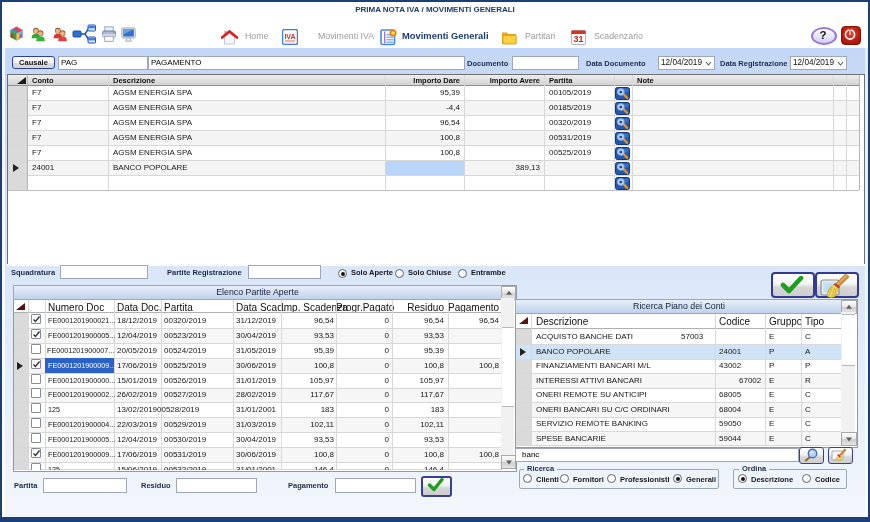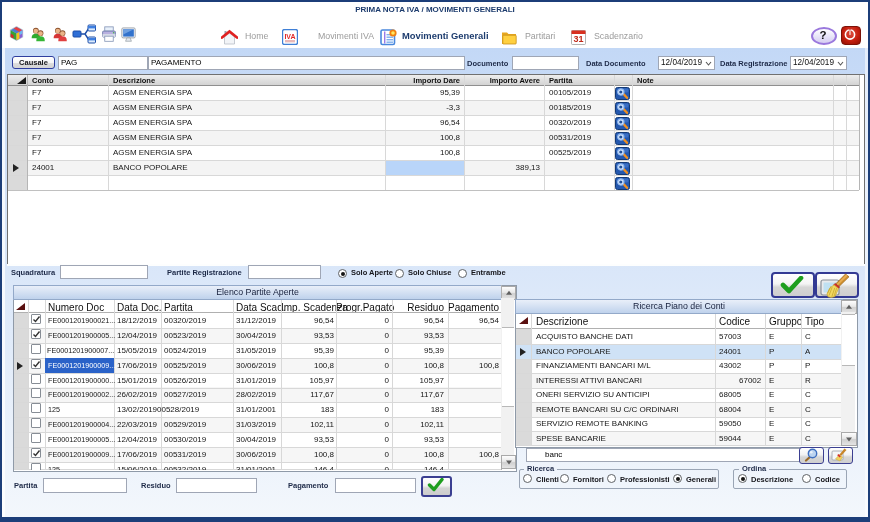--- a/index.html
+++ b/index.html
@@ -199,21 +199,21 @@
 <div class="vline" style="left:833px;top:75px;height:115px;"></div>
 <div class="vline" style="left:846px;top:75px;height:115px;"></div>
 <div class="vline" style="left:859px;top:75px;height:115px;background:#b5b5b5;"></div>
 
 <div class="cell" style="left:32px;top:88px;">F7</div>
 <div class="cell" style="left:113px;top:88px;">AGSM ENERGIA SPA</div>
 <div class="cell" style="left:385px;top:88px;width:75px;text-align:right;">95,39</div>
 <div class="cell" style="left:549px;top:88px;">00105/2019</div>
 <div class="cell" style="left:32px;top:103px;">F7</div>
 <div class="cell" style="left:113px;top:103px;">AGSM ENERGIA SPA</div>
-<div class="cell" style="left:385px;top:103px;width:75px;text-align:right;">-3,3</div>
+<div class="cell" style="left:385px;top:103px;width:75px;text-align:right;">-4,4</div>
 <div class="cell" style="left:549px;top:103px;">00185/2019</div>
 <div class="cell" style="left:32px;top:118px;">F7</div>
 <div class="cell" style="left:113px;top:118px;">AGSM ENERGIA SPA</div>
 <div class="cell" style="left:385px;top:118px;width:75px;text-align:right;">96,54</div>
 <div class="cell" style="left:549px;top:118px;">00320/2019</div>
 <div class="cell" style="left:32px;top:133px;">F7</div>
 <div class="cell" style="left:113px;top:133px;">AGSM ENERGIA SPA</div>
 <div class="cell" style="left:385px;top:133px;width:75px;text-align:right;">100,8</div>
 <div class="cell" style="left:549px;top:133px;">00531/2019</div>
 <div class="cell" style="left:32px;top:148px;">F7</div>
@@ -359,21 +359,21 @@
 <div class="cell numdoc" style="left:35px;top:46px;">FE0001201900005...</div>
 <div class="cell" style="left:104px;top:46px;">12/04/2019</div>
 <div class="cell" style="left:151px;top:46px;">00523/2019</div>
 <div class="cell" style="left:223px;top:46px;">30/04/2019</div>
 <div class="cell" style="left:268px;top:46px;width:53px;text-align:right;">93,53</div>
 <div class="cell" style="left:323px;top:46px;width:53px;text-align:right;">0</div>
 <div class="cell" style="left:379px;top:46px;width:52px;text-align:right;">93,53</div>
 <div class="hline" style="left:1px;top:73px;width:487px;"></div>
 <div class="chk" style="left:18px;top:59px;"></div>
 <div class="cell numdoc" style="left:34px;top:61px;">FE0001201900007...</div>
-<div class="cell" style="left:104px;top:61px;">15/05/2019</div>
+<div class="cell" style="left:104px;top:61px;">20/05/2019</div>
 <div class="cell" style="left:151px;top:61px;">00524/2019</div>
 <div class="cell" style="left:223px;top:61px;">31/05/2019</div>
 <div class="cell" style="left:268px;top:61px;width:53px;text-align:right;">95,39</div>
 <div class="cell" style="left:323px;top:61px;width:53px;text-align:right;">0</div>
 <div class="cell" style="left:379px;top:61px;width:52px;text-align:right;">95,39</div>
 <div class="hline" style="left:1px;top:88px;width:487px;"></div>
 <div class="chk" style="left:18px;top:74px;">
       <svg style="position:absolute;left:0px;top:0px" width="9" height="9">
         <path d="M1.5 4.5 L3.5 6.5 L7.5 1.5" stroke="#333" stroke-width="1.4" fill="none"></path>
       </svg>
@@ -494,21 +494,21 @@
 <div class="hdrcell" style="left:719px;top:316px;">Codice</div>
 <div class="hdrcell" style="left:769px;top:316px;">Gruppo</div>
 <div class="hdrcell" style="left:805px;top:316px;">Tipo</div>
 <div class="hline" style="left:516px;top:328px;width:325px;background:#b0b0b0;"></div>
 <div class="vline" style="left:531px;top:314px;height:131px;"></div>
 <div class="vline" style="left:715px;top:314px;height:131px;"></div>
 <div class="vline" style="left:765px;top:314px;height:131px;"></div>
 <div class="vline" style="left:801px;top:314px;height:131px;"></div>
 <div class="hline" style="left:516px;top:344px;width:325px;"></div>
 <div class="cell" style="left:536px;top:332px;">ACQUISTO BANCHE DATI</div>
-<div class="cell" style="left:719px;top:332px;">57003</div>
+<div class="cell" style="left:681px;top:332px;">57003</div>
 <div class="cell" style="left:769px;top:332px;">E</div>
 <div class="cell" style="left:805px;top:332px;">C</div>
 <div class="hline" style="left:516px;top:359px;width:325px;"></div>
 <div class="cell" style="left:536px;top:347px;">BANCO POPOLARE</div>
 <div class="cell" style="left:719px;top:347px;">24001</div>
 <div class="cell" style="left:769px;top:347px;">P</div>
 <div class="cell" style="left:805px;top:347px;">A</div>
 <svg class="abs" style="left:520px;top:348px" width="6" height="8">
     <polygon points="0,0 6,4 0,8" fill="#222"></polygon>
   </svg>
@@ -516,45 +516,45 @@
 <div class="cell" style="left:536px;top:361px;">FINANZIAMENTI BANCARI M/L</div>
 <div class="cell" style="left:719px;top:361px;">43002</div>
 <div class="cell" style="left:769px;top:361px;">P</div>
 <div class="cell" style="left:805px;top:361px;">P</div>
 <div class="hline" style="left:516px;top:388px;width:325px;"></div>
 <div class="cell" style="left:536px;top:376px;">INTERESSI ATTIVI BANCARI</div>
 <div class="cell" style="left:719px;top:376px;padding-left:20px;">67002</div>
 <div class="cell" style="left:769px;top:376px;">E</div>
 <div class="cell" style="left:805px;top:376px;">R</div>
 <div class="hline" style="left:516px;top:402px;width:325px;"></div>
-<div class="cell" style="left:536px;top:390px;">ONERI SERVIZIO SU ANTICIPI</div>
+<div class="cell" style="left:536px;top:390px;">ONERI REMOTE SU ANTICIPI</div>
 <div class="cell" style="left:719px;top:390px;">68005</div>
 <div class="cell" style="left:769px;top:390px;">E</div>
 <div class="cell" style="left:805px;top:390px;">C</div>
 <div class="hline" style="left:516px;top:417px;width:325px;"></div>
-<div class="cell" style="left:536px;top:405px;">REMOTE BANCARI SU C/C ORDINARI</div>
+<div class="cell" style="left:536px;top:405px;">ONERI BANCARI SU C/C ORDINARI</div>
 <div class="cell" style="left:719px;top:405px;">68004</div>
 <div class="cell" style="left:769px;top:405px;">E</div>
 <div class="cell" style="left:805px;top:405px;">C</div>
 <div class="hline" style="left:516px;top:431px;width:325px;"></div>
 <div class="cell" style="left:536px;top:419px;">SERVIZIO REMOTE BANKING</div>
 <div class="cell" style="left:719px;top:419px;">59050</div>
 <div class="cell" style="left:769px;top:419px;">E</div>
 <div class="cell" style="left:805px;top:419px;">C</div>
 <div class="hline" style="left:516px;top:445px;width:325px;"></div>
 <div class="cell" style="left:536px;top:434px;">SPESE BANCARIE</div>
 <div class="cell" style="left:719px;top:434px;">59044</div>
 <div class="cell" style="left:769px;top:434px;">E</div>
 <div class="cell" style="left:805px;top:434px;">C</div>
 <div class="abs" style="left:841px;top:312px;width:14px;height:120px;background:#f1f1f1;"></div>
 <div class="abs" style="left:842px;top:314px;width:13px;height:50px;background:#fff;border-top:1px solid #b8b8b8;border-bottom:1px solid #b8b8b8;"></div>
 <div class="sbtn" style="left:841px;top:432px;width:14px;height:12px;">
     <div class="arrow-dn"></div>
   </div>
-<div class="txt" style="left:515px;top:448px;width:276px;height:12px;font-size:8px;line-height:12px;padding-left:18px;margin-left:11px;">banc</div>
+<div class="txt" style="left:515px;top:448px;width:276px;height:12px;font-size:8px;line-height:12px;padding-left:6px;">banc</div>
 <div class="smbtn" style="left:799px;top:447px;"></div>
 <svg class="abs" style="left:803px;top:448px" width="16" height="14" viewBox="0 0 16 14">
  <line x1="8" y1="8" x2="3" y2="12.5" stroke="#9a6a28" stroke-width="2.2" stroke-linecap="round"></line>
  <circle cx="9.5" cy="5.5" r="4.2" fill="#bcd4f0" stroke="#3f6fc0" stroke-width="1.4"></circle>
  <circle cx="8.3" cy="4.2" r="1.3" fill="#eaf2fc"></circle>
 </svg>
 <div class="smbtn" style="left:828px;top:447px;"></div>
 <svg class="abs" style="left:831px;top:448px" width="19" height="14" viewBox="0 0 19 14">
  <rect x="1" y="3" width="11" height="9" rx="1" fill="#f4f6f8" stroke="#9aa0a8" stroke-width="0.8"></rect>
  <path d="M13.5 0.5 L15.5 2 L10 8 L8.5 6.5 Z" fill="#c8862a"></path>

